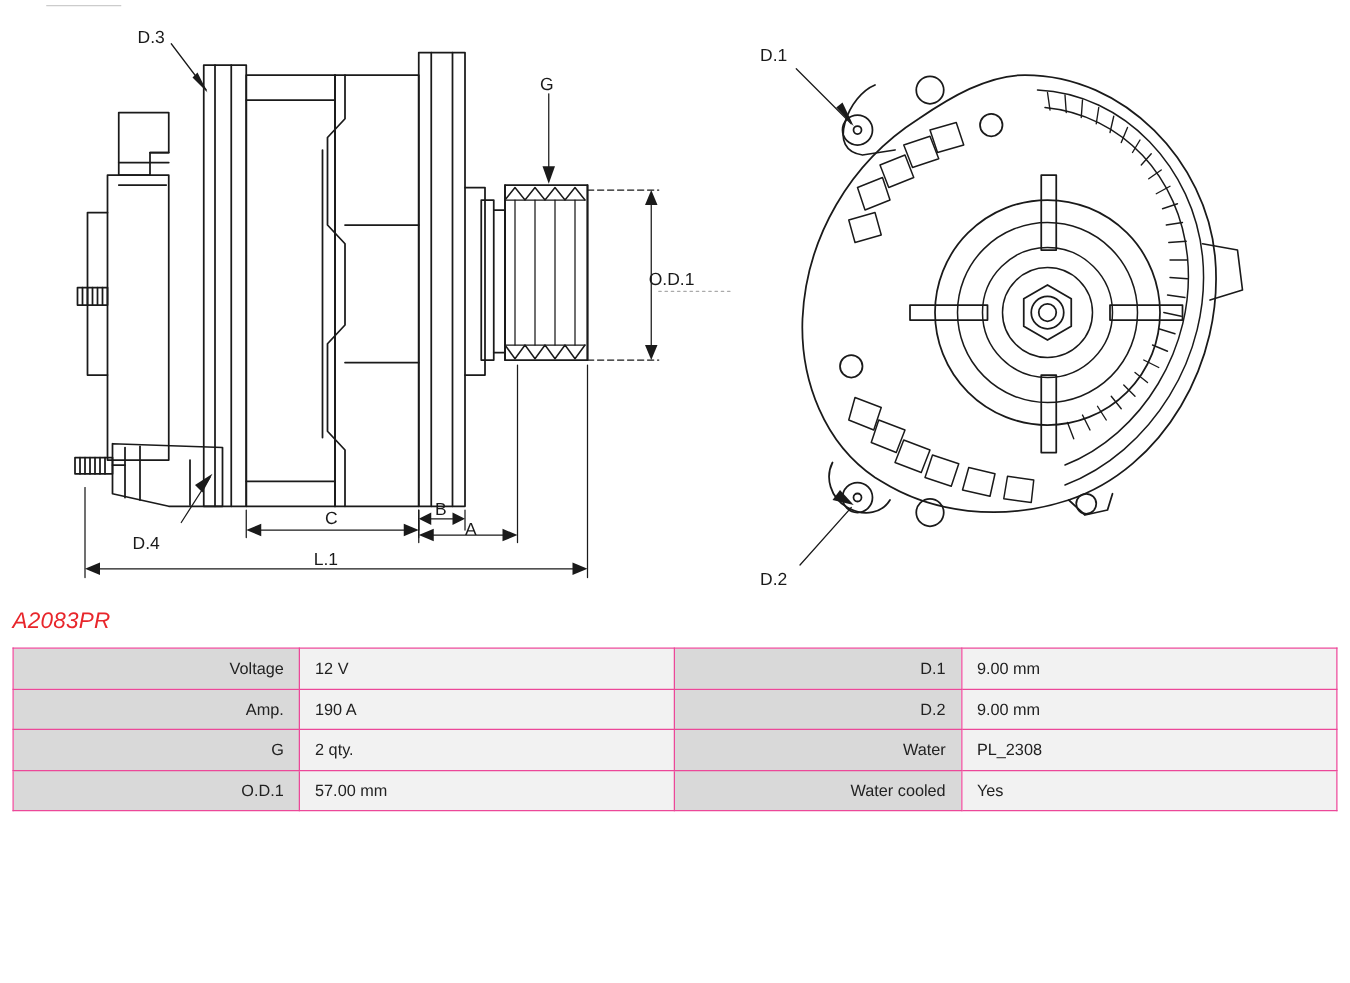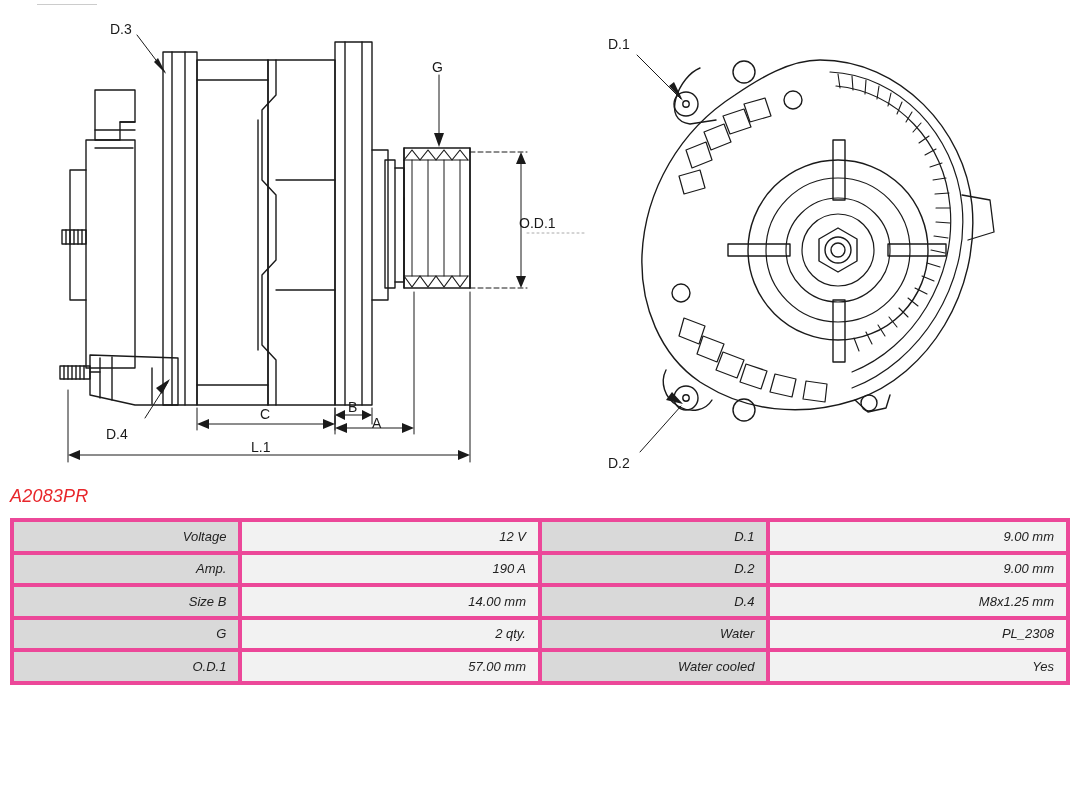--- a/index.html
+++ b/index.html
@@ -30,36 +30,34 @@
   table.specs {
     position: absolute;
     left: 10px; top: 518px;
     width: 1060px;
     border-collapse: collapse;
     table-layout: fixed;
     font-size: 13px;
     color: #222;
   }
   table.specs td {
-    border: 4px solid #ec4899;
+    border: 1px solid #ec4899;
     height: 32.5px;
     padding: 0 12px;
     vertical-align: middle;
     white-space: nowrap;
     overflow: hidden;
-    font-style: italic;
   }
   td.label {
     background: #d9d9d9;
     text-align: right;
     width: 186px;
   }
   td.value {
     background: #f2f2f2;
-    text-align: right;
     width: 244px;
   }
   td.blank {
     background: #f2f2f2;
   }
   td.blank2 {
     background: #f2f2f2;
   }
   .tick-top {
     position: absolute;
@@ -301,26 +299,20 @@
         <td class="label">D.1</td>
         <td class="value">9.00 mm</td>
       </tr>
       <tr>
         <td class="label">Amp.</td>
         <td class="value">190 A</td>
         <td class="label">D.2</td>
         <td class="value">9.00 mm</td>
       </tr>
       <tr>
-        <td class="label">Size B</td>
-        <td class="value">14.00 mm</td>
-        <td class="label">D.4</td>
-        <td class="value">M8x1.25 mm</td>
-      </tr>
-      <tr>
         <td class="label">G</td>
         <td class="value">2 qty.</td>
         <td class="label">Water</td>
         <td class="value">PL_2308</td>
       </tr>
       <tr>
         <td class="label">O.D.1</td>
         <td class="value">57.00 mm</td>
         <td class="label">Water cooled</td>
         <td class="value">Yes</td>

